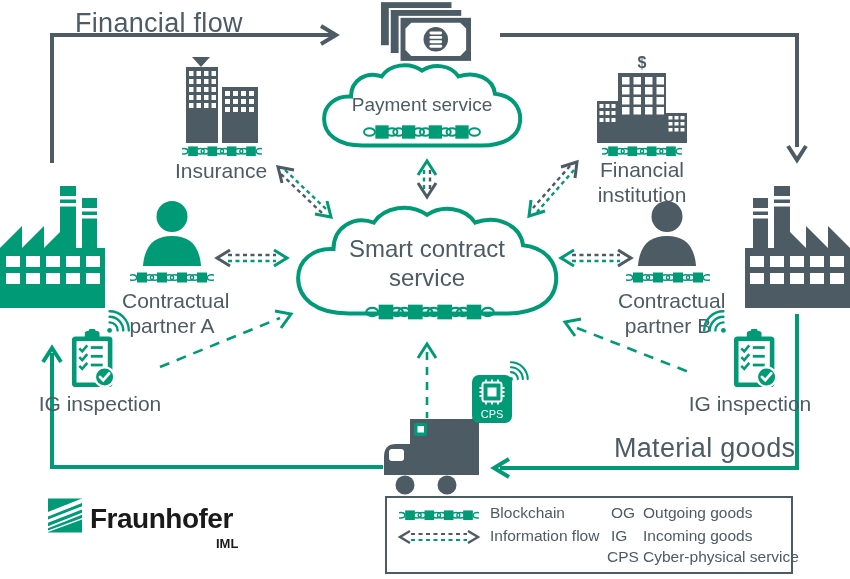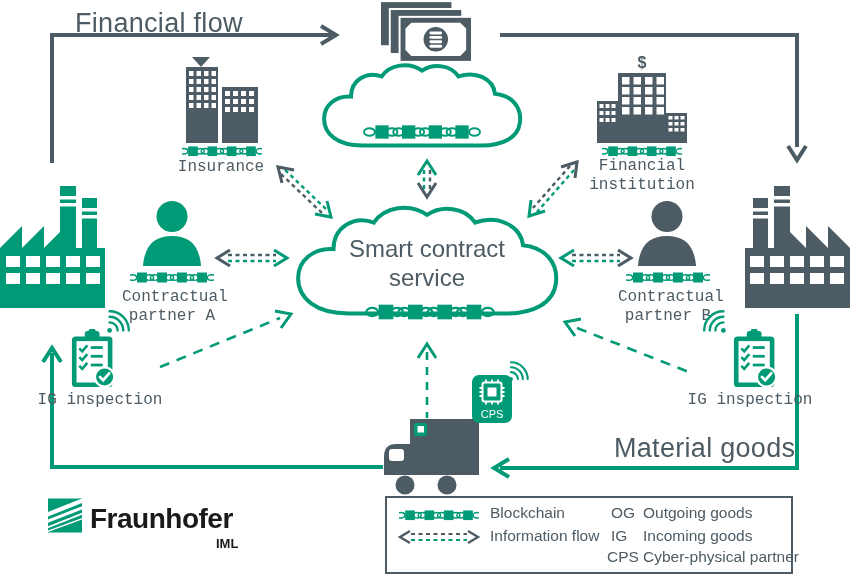--- a/index.html
+++ b/index.html
@@ -1,21 +1,21 @@
 <!DOCTYPE html>
 <html><head>
 <meta charset="utf-8">
 <style>
   html,body{margin:0;padding:0;background:#fff;}
   .stage{position:relative;width:850px;height:579px;background:#fff;overflow:hidden;
          font-family:"Liberation Sans",sans-serif;color:#4d5b64;}
   .abs{position:absolute;}
   .lbl{position:absolute;color:#4d5b64;text-align:center;line-height:1.2;}
   .flow-title{font-size:27px;letter-spacing:.3px;white-space:nowrap;text-align:center;}
-  .ent{font-size:16px;font-family:Liberation Mono, monospace;}
+  .ent{font-size:21px;}
   .cloud-t{font-size:19px;}
   .smart-t{font-size:24px;line-height:29px;}
   svg.icon{position:absolute;overflow:visible;}
   .green{color:#009a77;}
   .slate{color:#4d5b64;}
   .legend-box{position:absolute;left:385px;top:496px;width:408px;height:78px;
               border:2.5px solid #4d5b64;background:#fff;box-sizing:border-box;}
   .legend-txt{position:absolute;font-size:15.5px;color:#4d5b64;white-space:nowrap;}
   .logo-brand{position:absolute;left:90px;top:503px;font-size:28px;font-weight:bold;
               color:#1a1a1a;letter-spacing:-.5px;}
@@ -316,20 +316,21 @@
   <div class="lbl flow-title" style="left:75px;top:7px;z-index:2">Financial flow</div>
   <div class="lbl flow-title" style="left:614px;top:432px;z-index:2">Material goods</div>
 
   <svg class="icon slate" style="left:380px;top:1px;width:92px;height:63px;z-index:2">
       <use href="#sym-money"></use>
     </svg>
 
   <svg class="icon green" style="left:313px;top:63px;width:218px;height:96px;z-index:2" preserveAspectRatio="none">
       <use href="#sym-cloud"></use>
     </svg>
+  <div class="lbl cloud-t" style="left:313px;top:94px;width:218px;z-index:3">Payment service</div>
   <svg class="icon green" style="left:361px;top:122px;width:122px;height:20px;z-index:3" preserveAspectRatio="none">
       <use href="#sym-blockchain"></use>
     </svg>
 
   <svg class="icon green" style="left:288px;top:194px;width:278px;height:148px;z-index:2" preserveAspectRatio="none">
       <use href="#sym-cloud"></use>
     </svg>
   <div class="lbl smart-t" style="left:288px;top:234px;width:278px;z-index:3">
     <div>Smart contract</div>
     <div>service</div>
@@ -434,16 +435,16 @@
       <path d="M12,1 L2,7 L12,13" stroke="#4d5b64" stroke-width="2.4" fill="none"></path>
       <path d="M70,1 L80,7 L70,13" stroke="#4d5b64" stroke-width="2.4" fill="none"></path>
     </svg>
     <div class="legend-txt" style="left:103px;top:29px">Information flow</div>
 
     <div class="legend-txt" style="left:224px;top:6px">OG</div>
     <div class="legend-txt" style="left:256px;top:6px">Outgoing goods</div>
     <div class="legend-txt" style="left:224px;top:29px">IG</div>
     <div class="legend-txt" style="left:256px;top:29px">Incoming goods</div>
     <div class="legend-txt" style="left:220px;top:50px">CPS</div>
-    <div class="legend-txt" style="left:256px;top:50px">Cyber-physical partner</div>
+    <div class="legend-txt" style="left:256px;top:50px">Cyber-physical service</div>
   </div>
 
 </div>
 
 </body></html>

